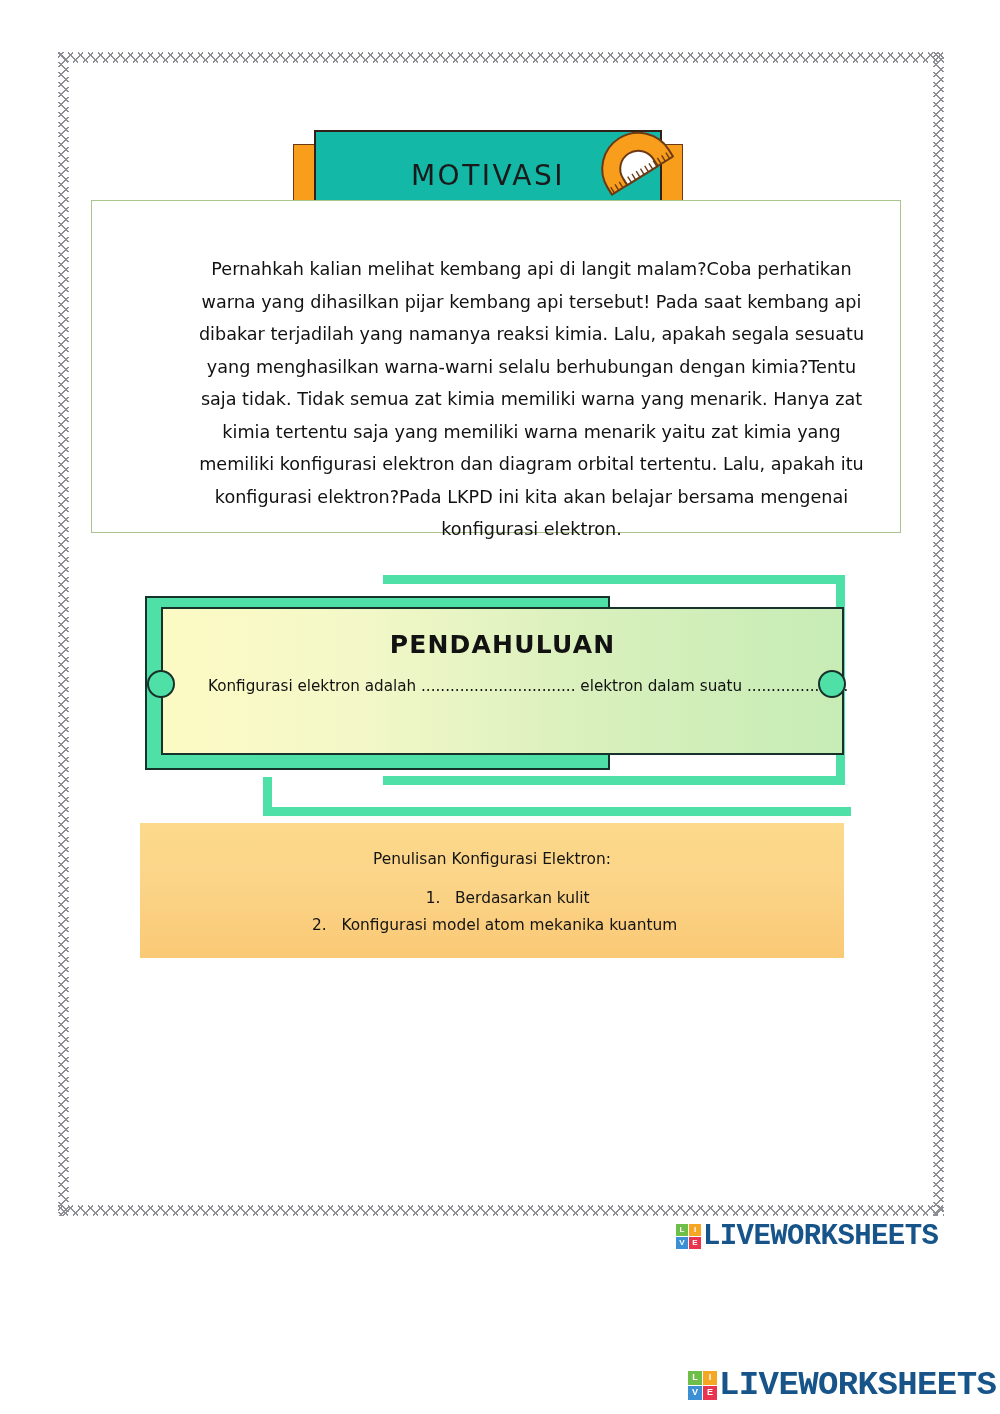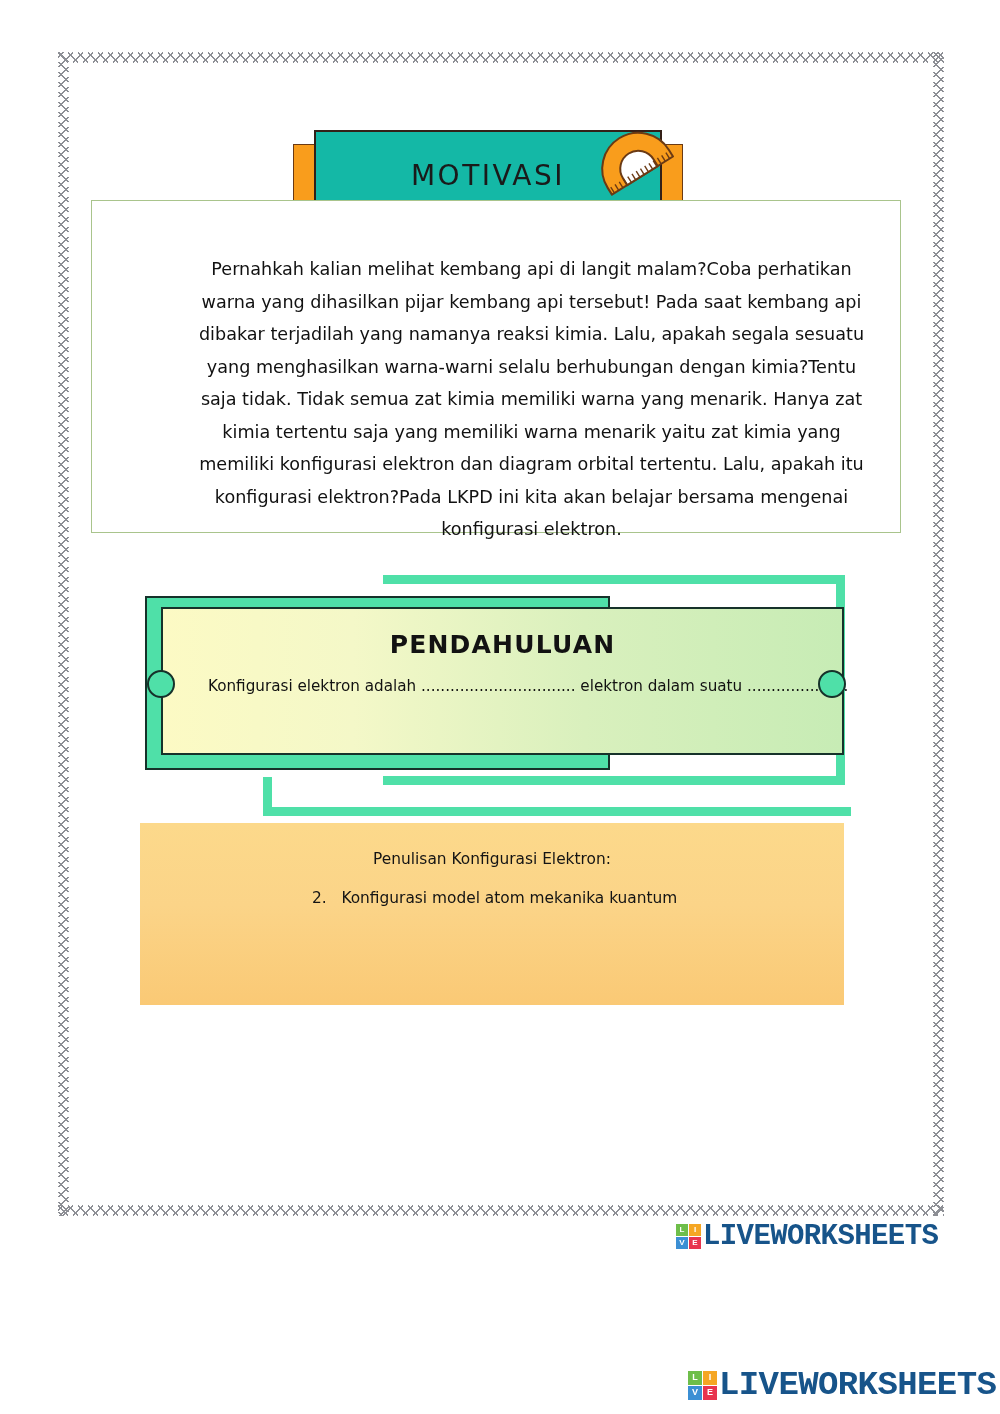--- a/index.html
+++ b/index.html
@@ -223,21 +223,21 @@
   }
   .pend-knob-left { left: 7px; }
   .pend-knob-right { left: 678px; }
 
   
   .orange-box {
     position: absolute;
     left: 140px;
     top: 823px;
     width: 704px;
-    height: 182px;
+    height: 135px;
     background: linear-gradient(to bottom, #fcd98b 0%, #fbd488 45%, #fac975 100%);
   }
   .ob-heading {
     position: absolute;
     left: 0;
     right: 0;
     top: 27px;
     text-align: center;
     font-family: "DejaVu Sans", sans-serif;
     font-size: 15.4px;
@@ -345,20 +345,24 @@
     <div class="pend-title">PENDAHULUAN</div>
     <div class="pend-sentence">Konfigurasi elektron adalah ................................  elektron dalam suatu .....................</div>
   </div>
   <div class="pend-knob pend-knob-left"></div>
   <div class="pend-knob pend-knob-right"></div>
 </div>
 
 <div class="orange-box">
   <div class="ob-heading">Penulisan Konfigurasi Elektron:</div>
   <div class="ob-list">
+    <div class="ob-item ob-item-1">
+      <span class="ob-num">1.</span>
+      &nbsp;&nbsp;<span>Berdasarkan kulit</span>
+    </div>
     <div class="ob-item">
       <span class="ob-num">2.</span>
       &nbsp;&nbsp;<span>Konfigurasi model atom mekanika kuantum</span>
     </div>
   </div>
 </div>
 
 <div class="lw-logo lw-logo-top">
   <div class="lw-tiles">
     <div class="lw-tile" style="background: rgb(110, 190, 74);">L</div>

